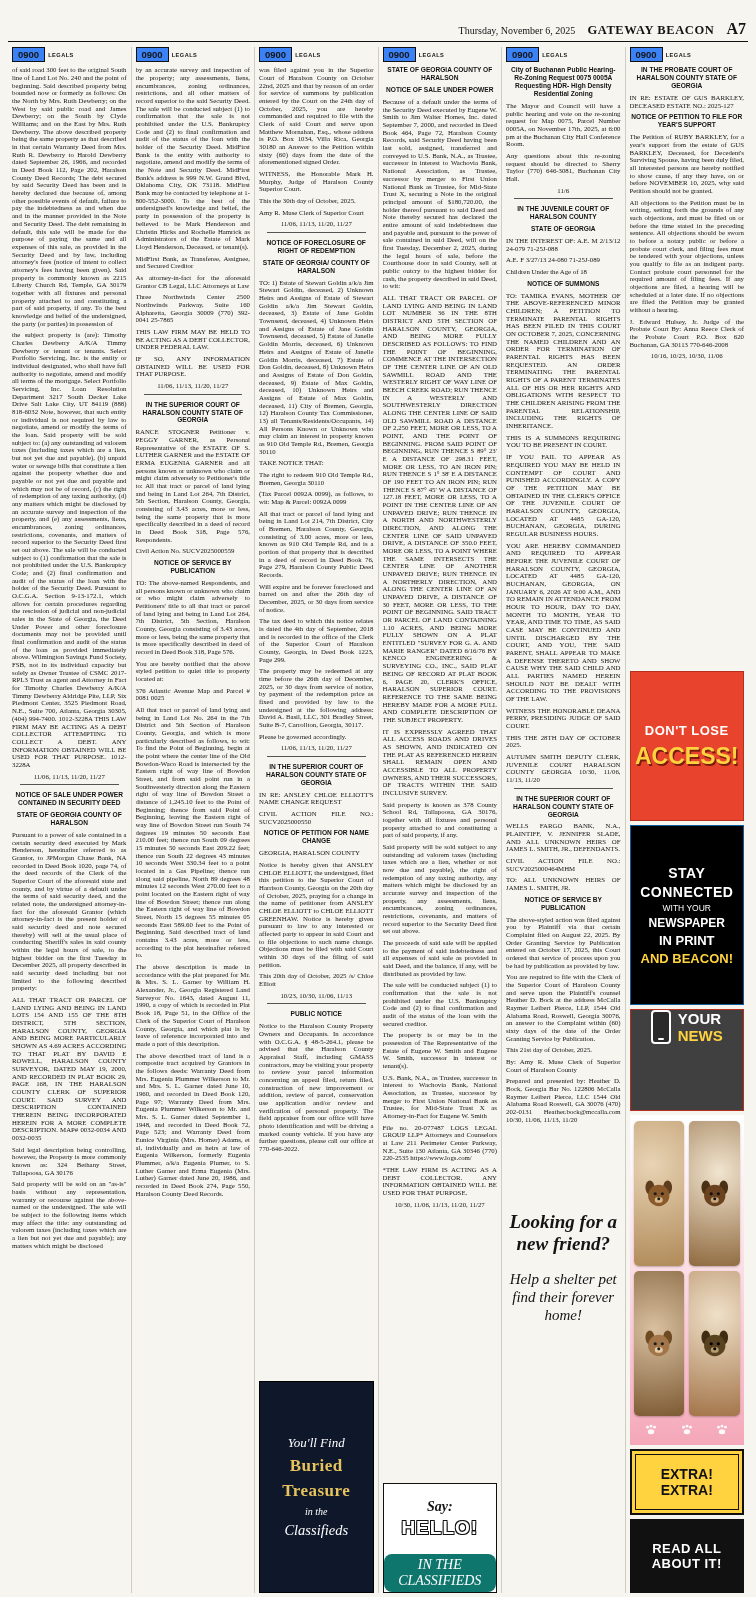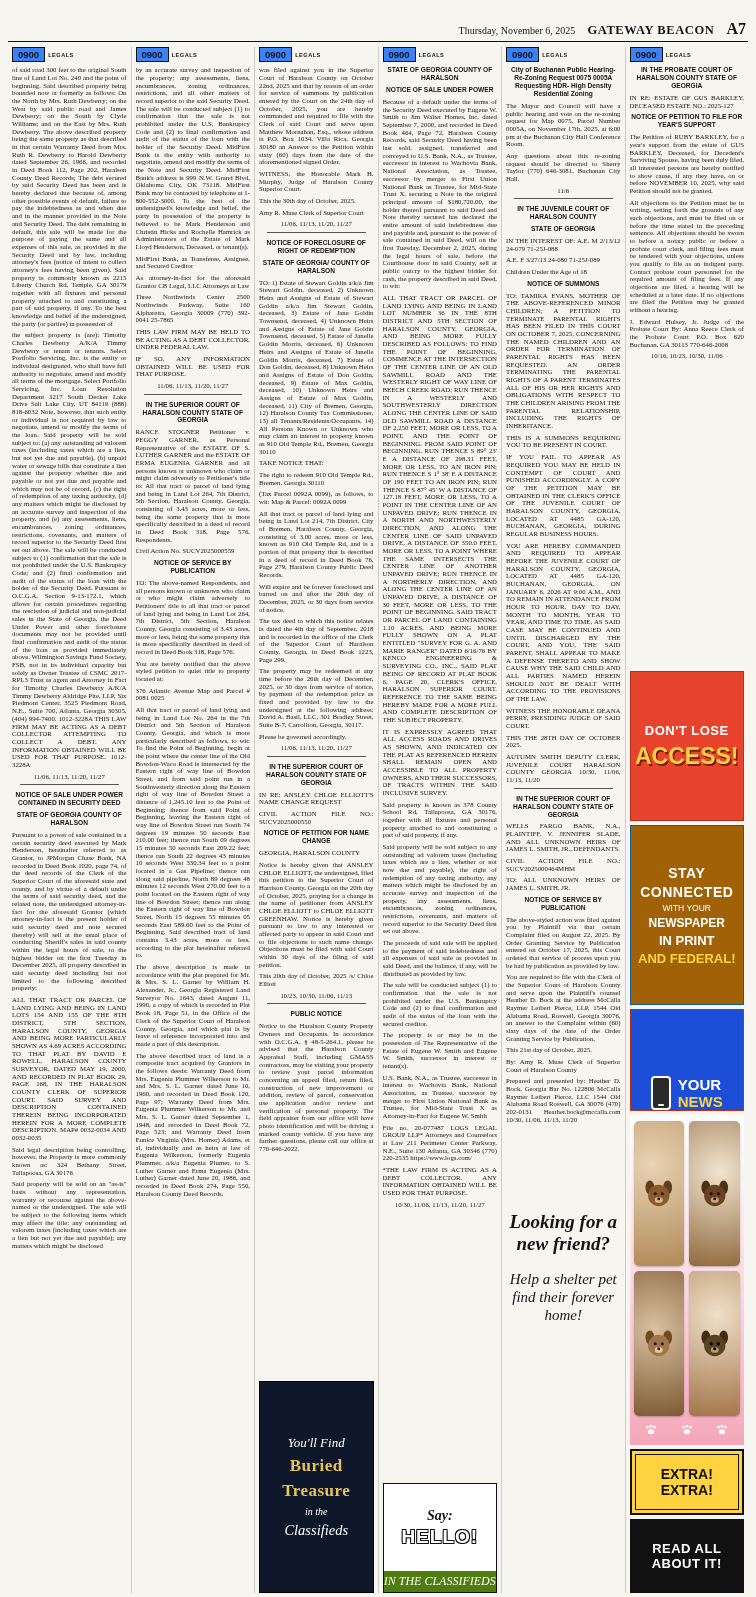--- a/index.html
+++ b/index.html
@@ -53,46 +53,46 @@
   .ad-treasure .t5 { font-style:italic; font-size:14.5px; }
 
   
   .ad-hello { height:110px; border:1.3px solid #111; background:#fff; display:flex; flex-direction:column; }
   .ad-hello .top { flex:1; display:flex; flex-direction:column; align-items:center; justify-content:center; gap:2px; }
   .ad-hello .say { font-style:italic; font-weight:bold; font-size:14px; }
   .ad-hello .word {
     font-family:"Liberation Sans", sans-serif; font-weight:bold; font-size:19px; letter-spacing:1px;
     color:#fff; text-shadow:-1px -1px 0 #111, 1px -1px 0 #111, -1px 1px 0 #111, 1px 1px 0 #111;
   }
-  .ad-hello .strip { background:#4d7c0f; color:#fff; font-style:italic; text-align:center; font-size:12px; padding:3px 0; }
+  .ad-hello .strip { background:#0f766e; color:#fff; font-style:italic; text-align:center; font-size:14px; padding:3px 0;border-radius:8px; }
 
   
   .ad-local {
     height:150px; background:#e8432d; border:1px solid #b5301f; color:#fff;
     display:flex; flex-direction:column; align-items:center; justify-content:center; gap:5px; text-align:center;
   }
   .ad-local .l1 { font-family:"Liberation Sans", sans-serif; font-weight:bold; font-size:13px; letter-spacing:.5px; }
   .ad-local .l2 { font-family:"Liberation Sans", sans-serif; font-weight:bold; font-size:23px; color:#ffd23f; text-shadow:1.5px 1.5px 0 #7a1d10; }
 
   
   .ad-stay {
-    height:180px; background:#a16207; border:1px solid #0f5d94; color:#fff; text-align:center;
+    height:180px; background:#000000; border:1px solid #0f5d94; color:#fff; text-align:center;
     display:flex; flex-direction:column; justify-content:center; gap:3px; padding:6px 3px;
     font-family:"Liberation Sans", sans-serif; font-weight:bold;
   }
   .ad-stay .s1, .ad-stay .s2 { font-size:14px; letter-spacing:.5px; }
   .ad-stay .s3 { font-size:8.5px; font-weight:normal; }
   .ad-stay .s4 { font-size:12px; }
   .ad-stay .s5 { font-size:13px; }
   .ad-stay .s6 { font-size:13px; color:#ffd23f; }
 
   
   .ad-news {
-    height:102px; background:#1d4ed8; border:1px solid #b5301f; color:#fff;
-    display:flex; align-items:flex-end; justify-content:center; gap:7px;
+    height:102px; background:#404040; border:1px solid #b5301f; color:#fff;
+    display:flex; align-items:flex-start; justify-content:center; gap:7px;
     font-family:"Liberation Sans", sans-serif; font-weight:bold;
   }
   .ad-news .stack { display:flex; flex-direction:column; text-align:left; }
   .ad-news .n1 { font-size:15px; }
   .ad-news .n2 { font-size:15px; color:#ffd23f; }
   .phone { width:20px; height:34px; border:2px solid #fff; border-radius:4px; background:#2a2a2a; position:relative; }
   .phone::after { content:""; position:absolute; left:50%; bottom:2px; transform:translateX(-50%); width:6px; height:2px; background:#fff; border-radius:1px; }
 
   
   .ad-pets { height:330px; background:linear-gradient(#ffffff 0%, #fbd7e0 55%, #f4a7b9 100%); padding:6px 4px; display:flex; flex-direction:column; gap:5px; }
@@ -318,21 +318,21 @@
         <div class="l1">DON'T LOSE</div>
         <div class="l2">ACCESS!</div>
       </div>
 
       <div class="ad ad-stay">
         <div class="s1">STAY</div>
         <div class="s2">CONNECTED</div>
         <div class="s3">WITH YOUR</div>
         <div class="s4">NEWSPAPER</div>
         <div class="s5">IN PRINT</div>
-        <div class="s6">AND FEDERAL!</div>
+        <div class="s6">AND BEACON!</div>
       </div>
 
       <div class="ad ad-news">
         <div class="phone"></div>
         <div class="stack">
           <span class="n1">YOUR</span>
           <span class="n2">NEWS</span>
         </div>
       </div>
 

